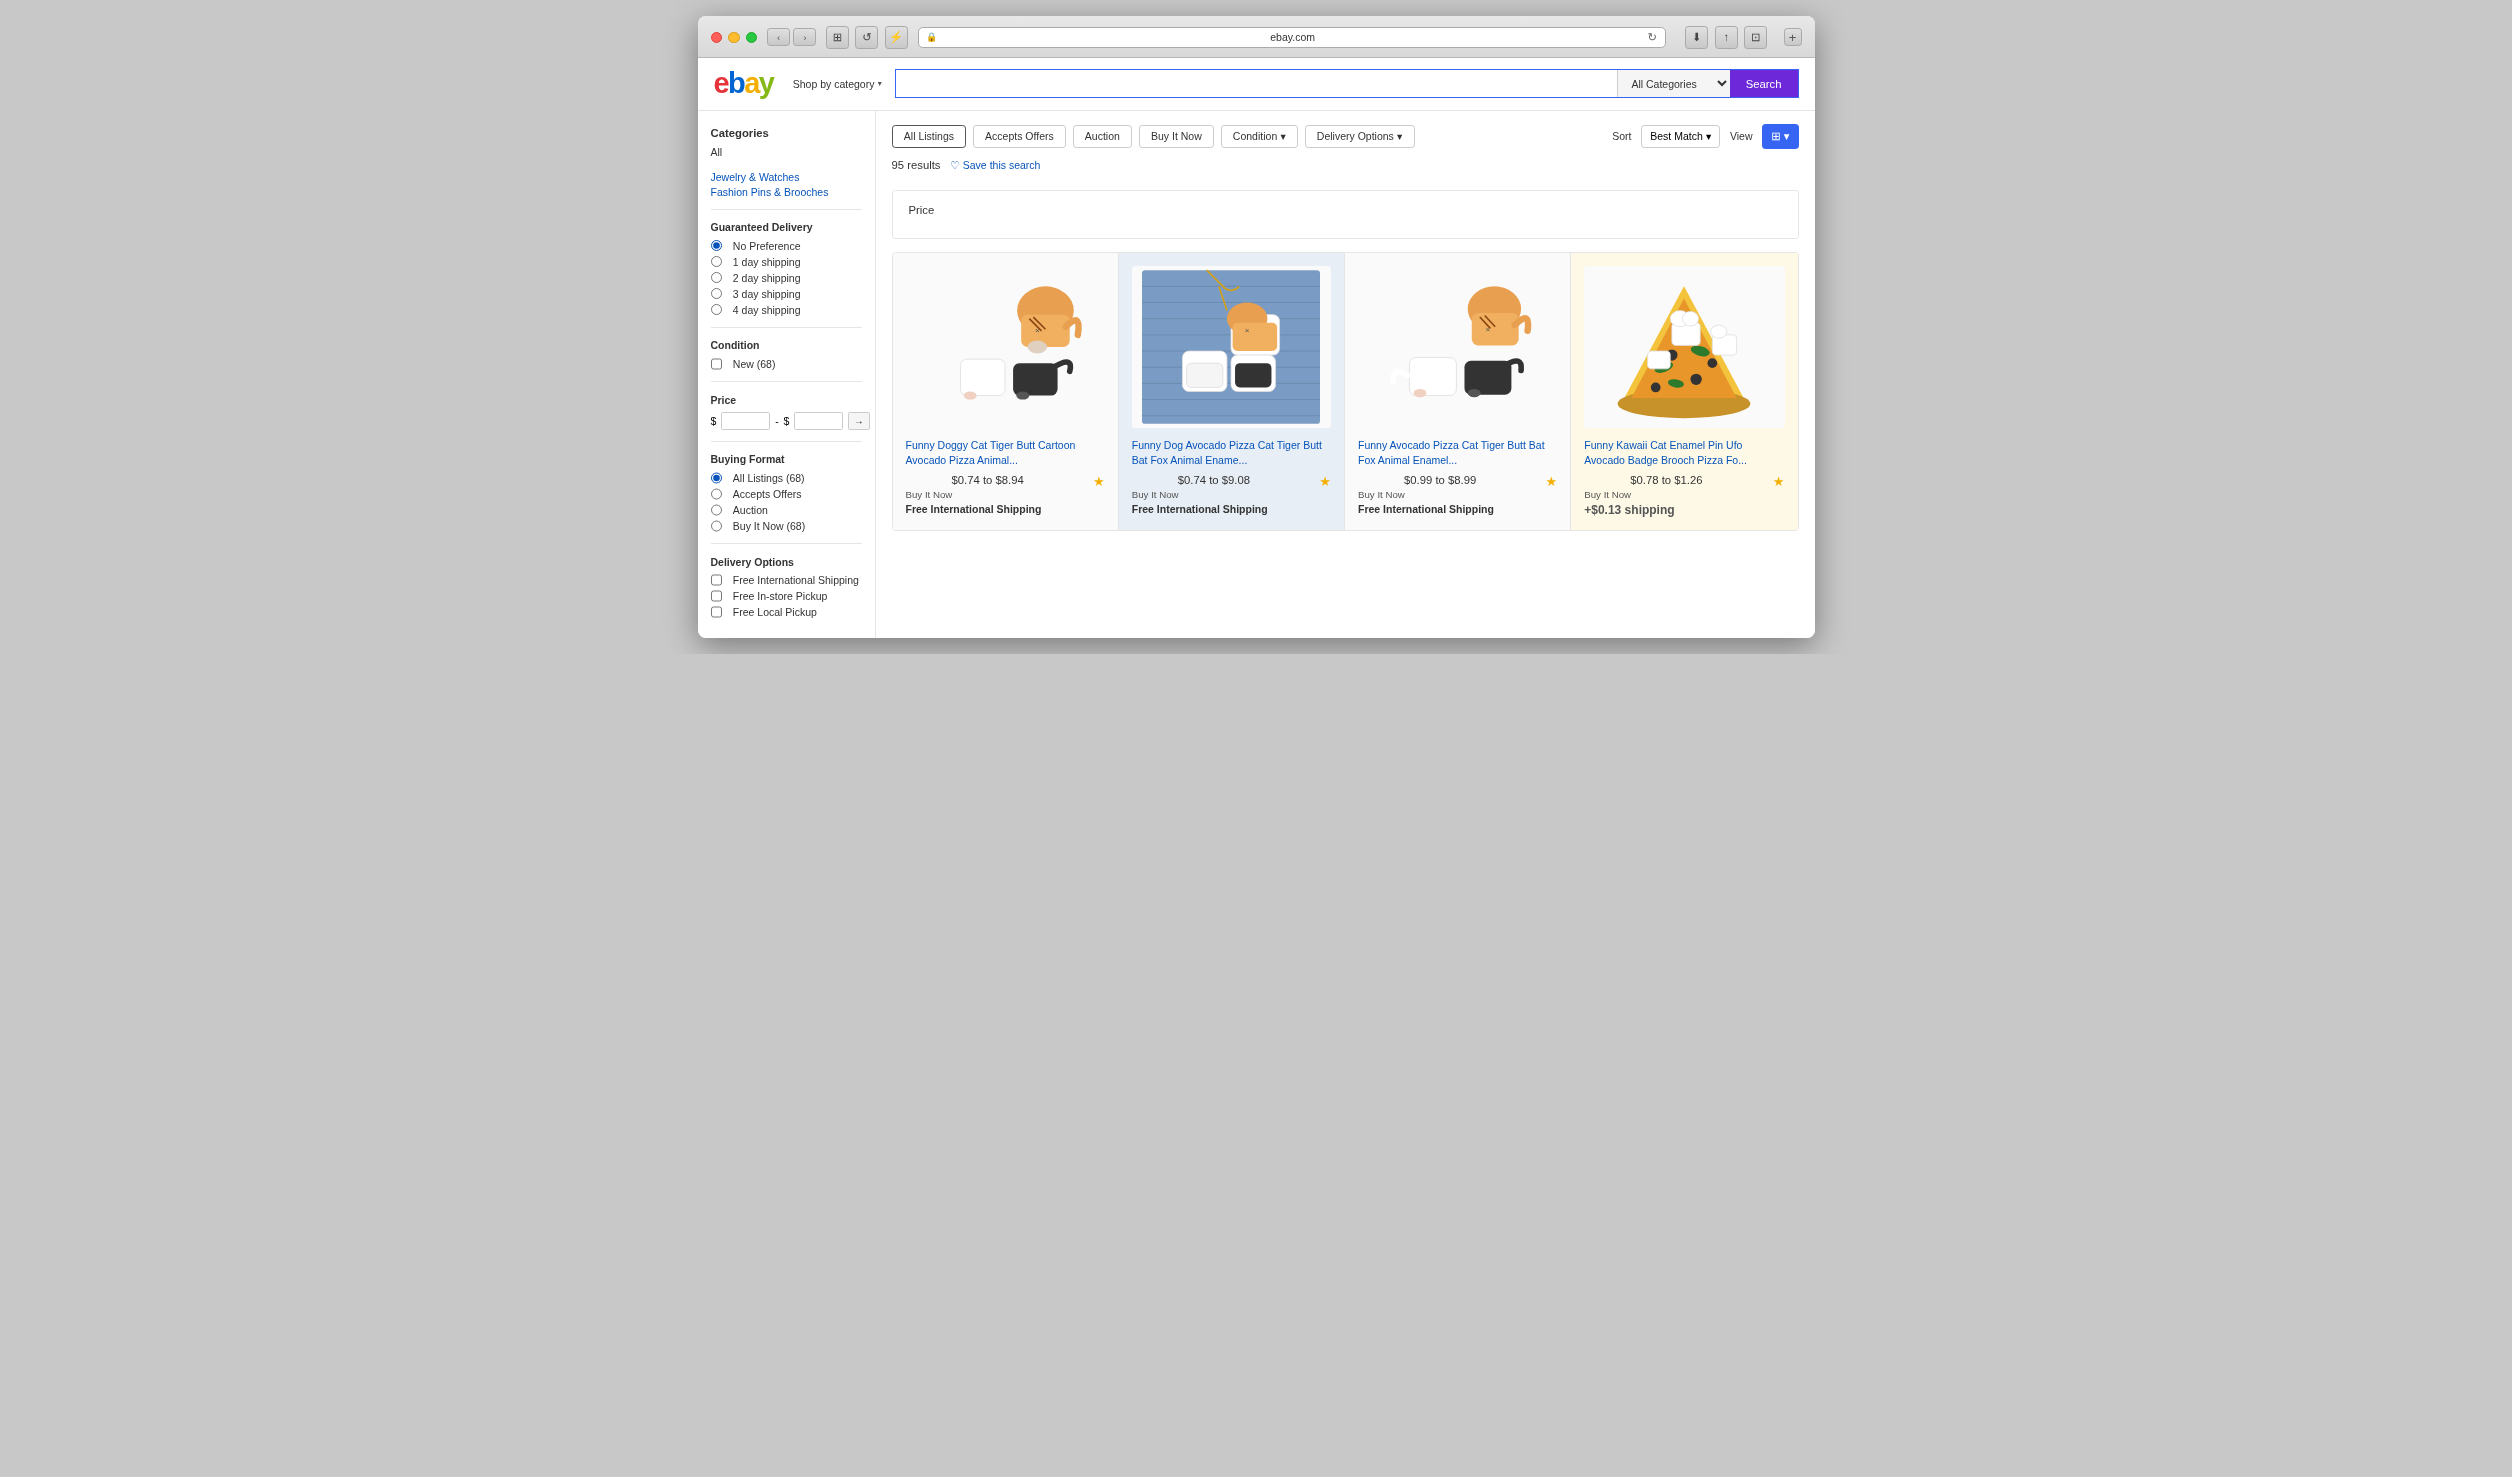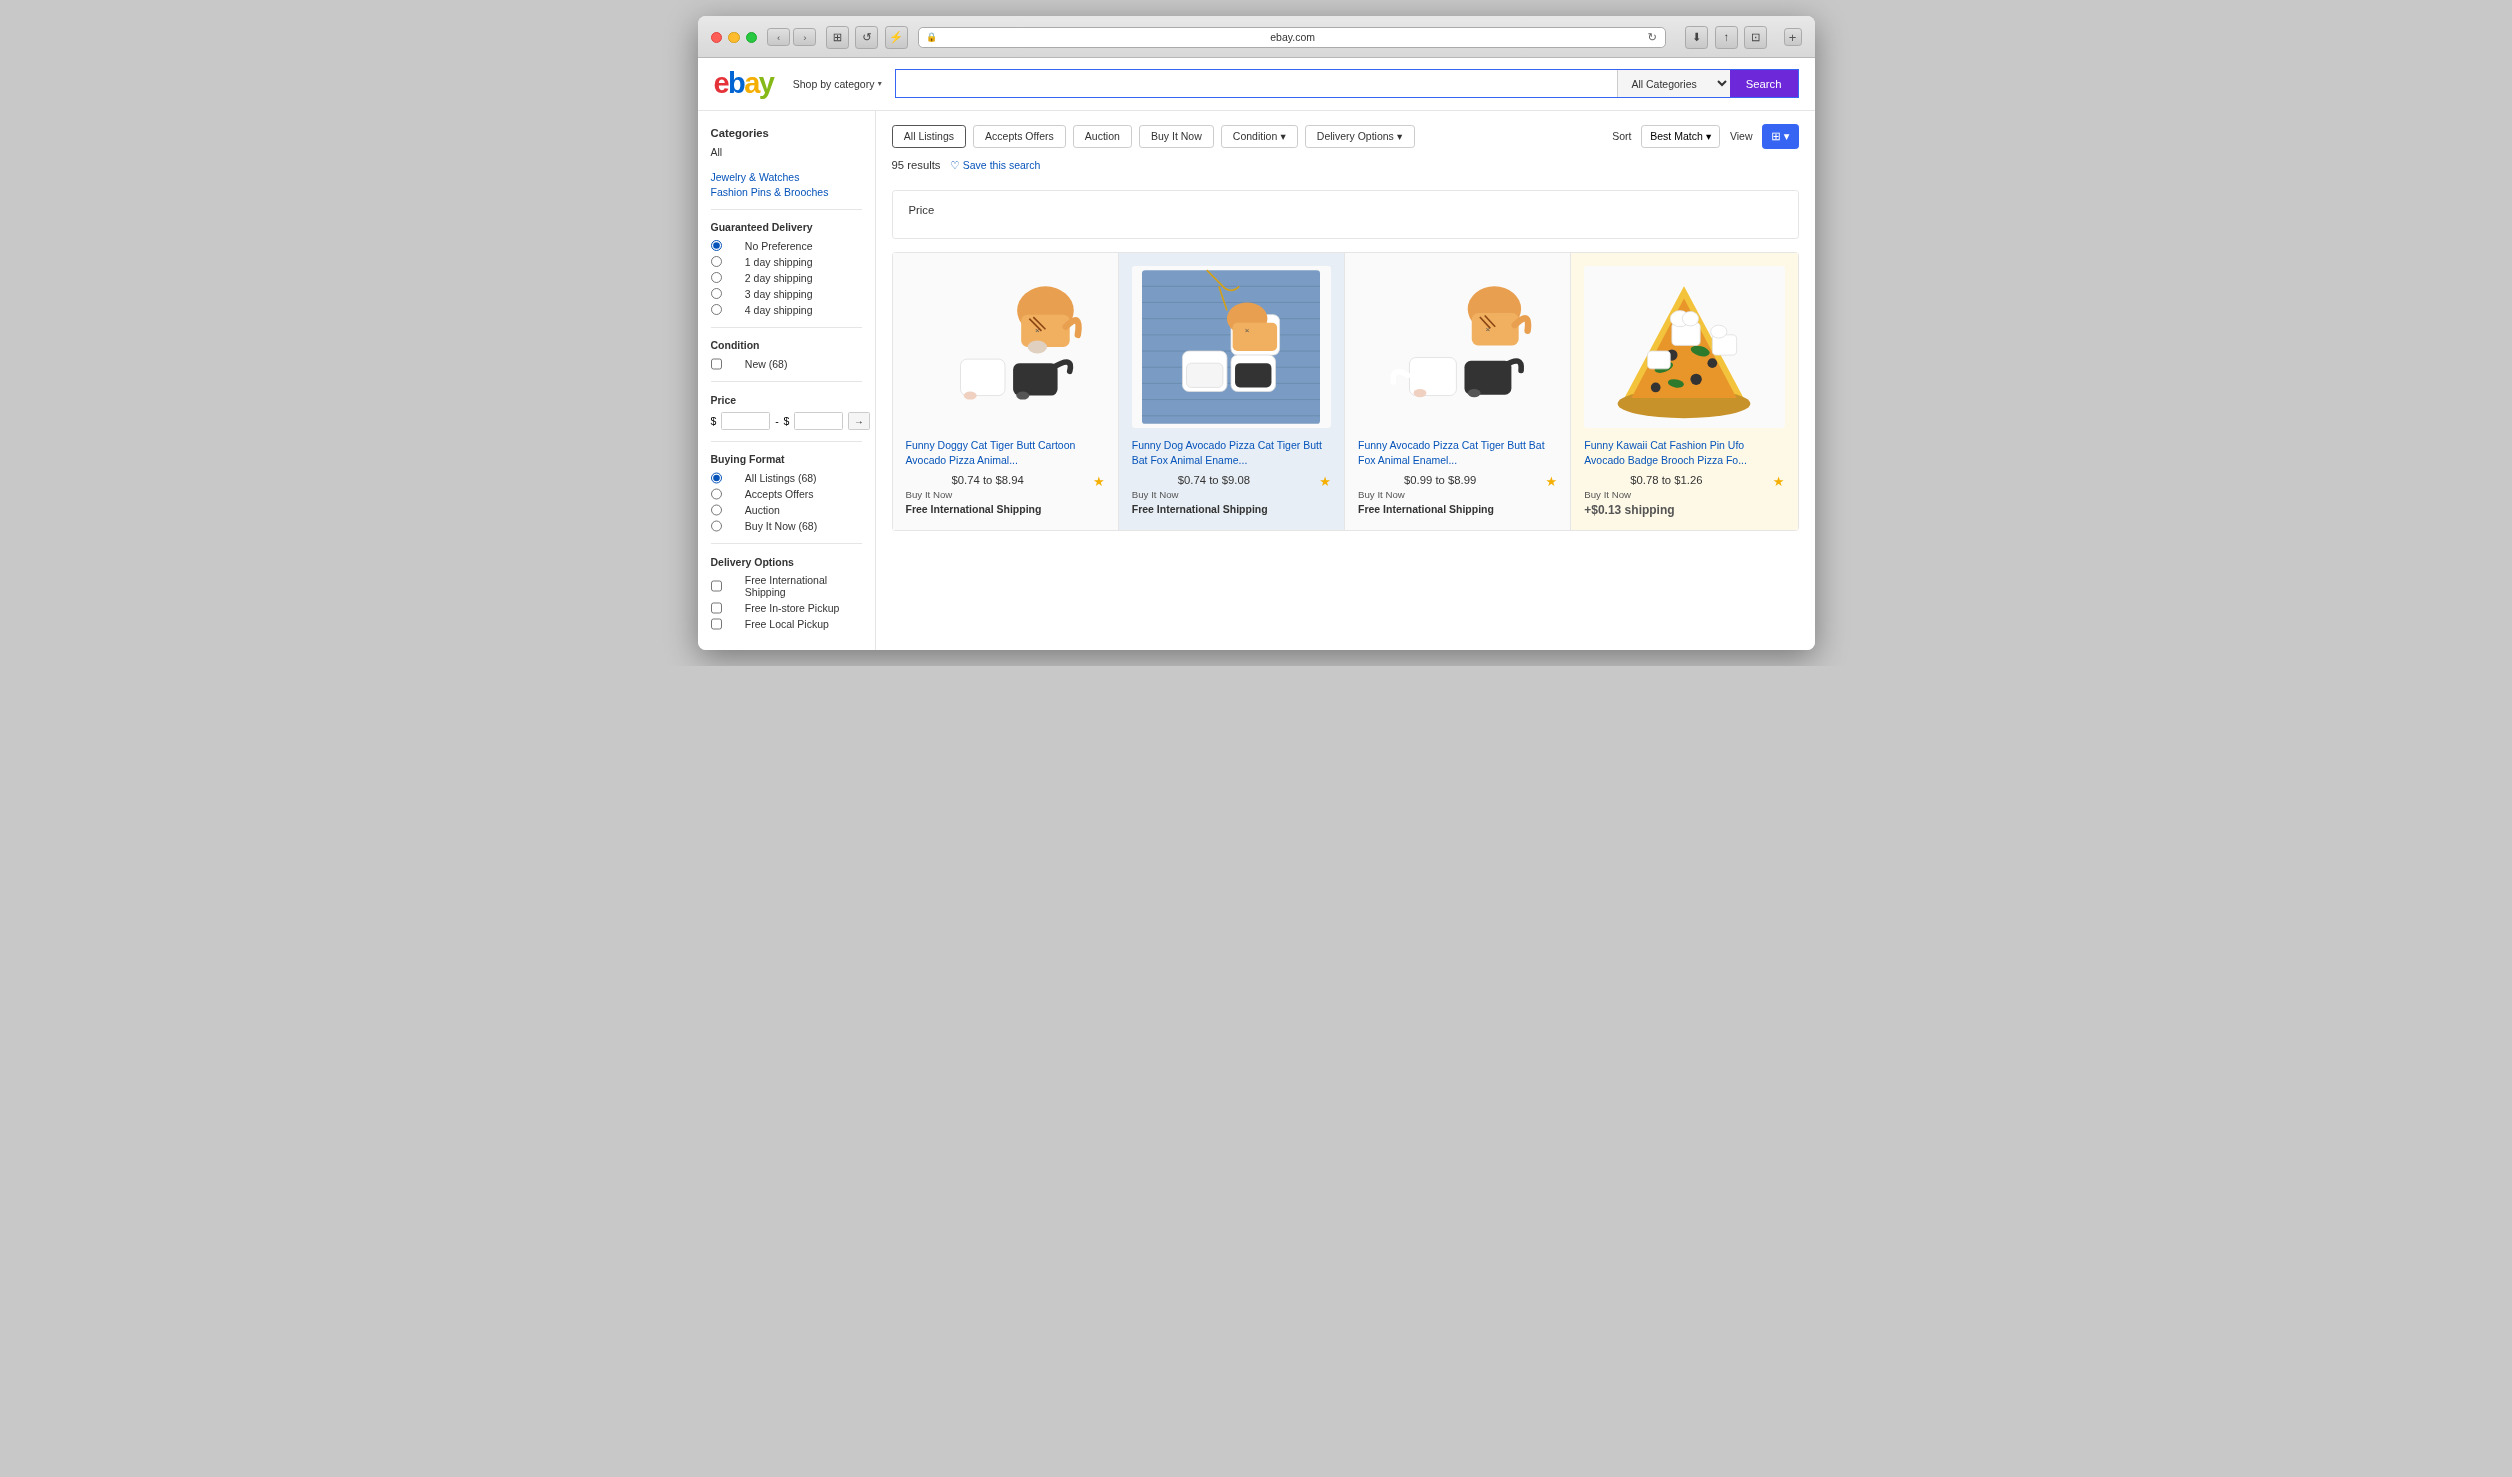--- a/index.html
+++ b/index.html
@@ -177,21 +177,21 @@
     .sidebar-subsection { margin-bottom: 3.2px; }
     .sidebar-subsection-title {
       font-weight: bold;
       font-size: 10.5px;
       color: #333;
       margin-bottom: 6.5px;
     }
     .radio-option, .checkbox-option {
       display: flex;
       align-items: center;
-      gap: 23px;
+      gap: 11px;
       font-size: 10.5px;
       color: #333;
       margin-bottom: 4px;
       cursor: pointer;
     }
     .radio-input, .checkbox-input {
       width: 11.3px; height: 11.3px;
       cursor: pointer;
       accent-color: #0654ba;
     }
@@ -711,21 +711,21 @@
                 <circle cx="145" cy="115" r="6" fill="#333"></circle>
 
                 <rect x="95" y="65" width="35" height="28" rx="5" fill="white" stroke="#ddd"></rect>
                 <ellipse cx="105" cy="60" rx="12" ry="10" fill="white" stroke="#ddd"></ellipse>
                 <ellipse cx="118" cy="60" rx="10" ry="9" fill="white" stroke="#ddd"></ellipse>
                 <rect x="145" y="80" width="30" height="25" rx="5" fill="white" stroke="#ddd"></rect>
                 <ellipse cx="153" cy="76" rx="10" ry="8" fill="white" stroke="#ddd"></ellipse>
                 <rect x="65" y="100" width="28" height="22" rx="5" fill="white" stroke="#ddd"></rect>
               </svg>
             </div>
-            <div class="product-title">Funny Kawaii Cat Fashion Pin Ufo Avocado Badge Brooch Pizza Fo...</div>
+            <div class="product-title">Funny Kawaii Cat Enamel Pin Ufo Avocado Badge Brooch Pizza Fo...</div>
             <div class="product-price-row">
               <span class="product-price">$0.78 to $1.26</span>
               <span class="price-star">★</span>
             </div>
             <div class="buy-format">Buy It Now</div>
             <div class="shipping-info shipping-extra">+$0.13 shipping</div>
           </div>
 
         </div>
       </div>

